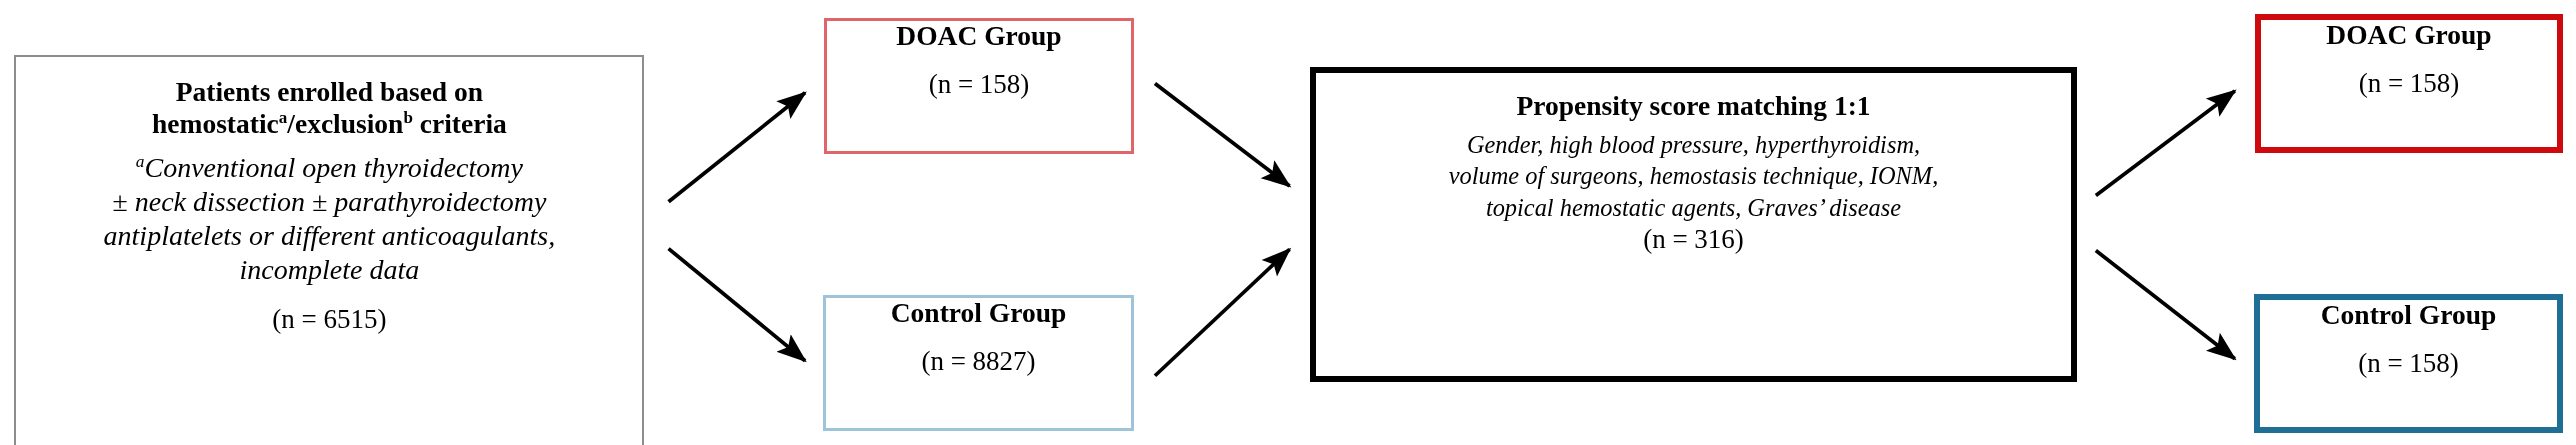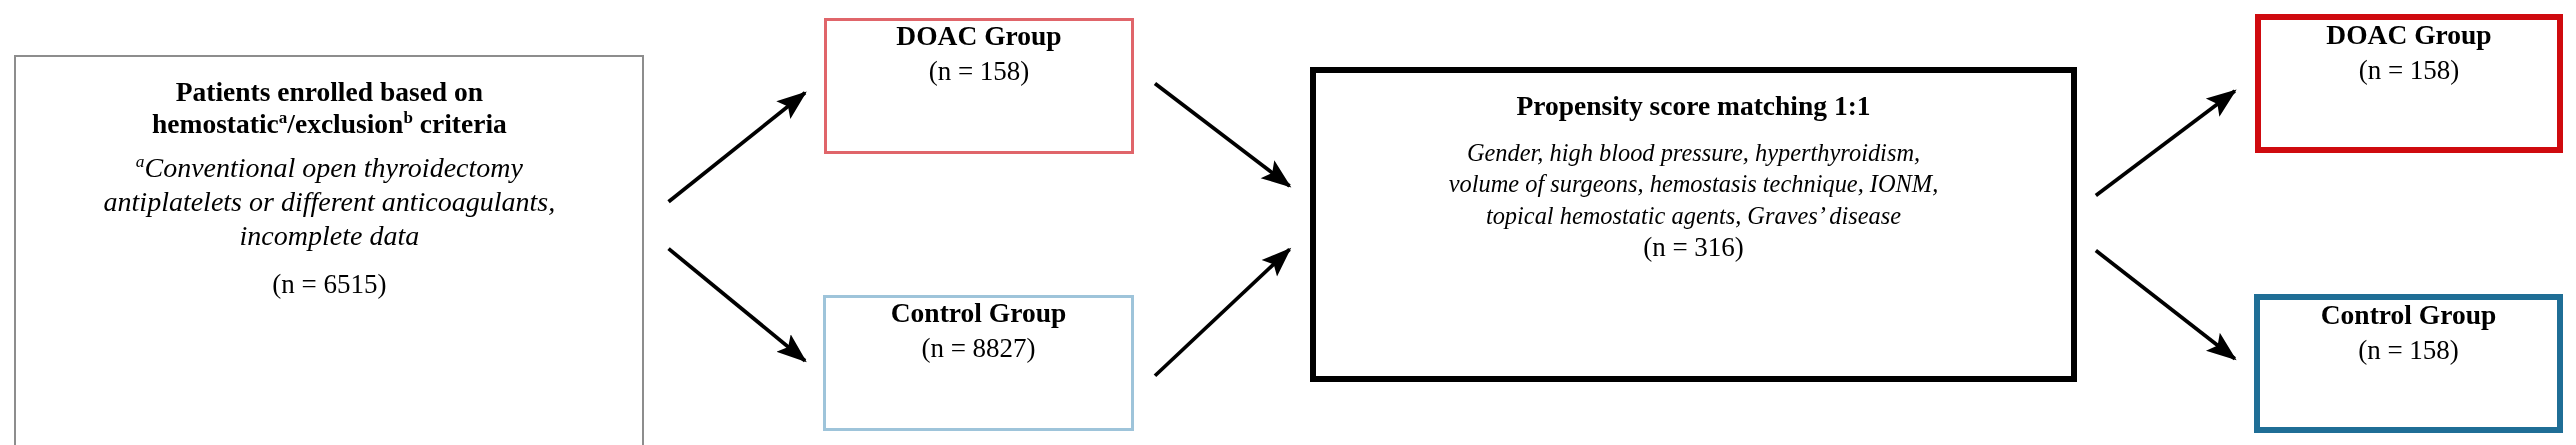--- a/index.html
+++ b/index.html
@@ -65,21 +65,21 @@
     margin-top: 16.3px;
   }
   sup {
     font-size: 0.62em;
     vertical-align: super;
     line-height: 0;
   }
 
   
   .group-box .box-title { font-size: 27.5px; line-height: 1.1; }
-  .group-box .box-n { font-size: 27px; line-height: 1.1; margin-top: 6px; }
+  .group-box .box-n { font-size: 27px; line-height: 1.1; margin-top: 19px; }
 
   #doac-pre-box {
     left: 824px;
     top: 17.5px;
     width: 310px;
     height: 136px;
     border: 3.8px solid #e0656a;
   }
   #control-pre-box {
     left: 823px;
@@ -114,21 +114,21 @@
     justify-content: flex-start;
   }
   #psm-box .box-title {
     font-size: 27.5px;
     line-height: 1.1;
     margin-top: 12.5px;
   }
   #psm-box .box-sub {
     font-size: 24.4px;
     line-height: 1.3;
-    margin-top: 16px;
+    margin-top: 8px;
   }
   #psm-box .box-sub .grp { display: block; }
   #psm-box .box-n {
     font-size: 27px;
   }
 
   
   #arrows {
     position: absolute;
     left: 0;
@@ -163,20 +163,21 @@
     <line x1="3348" y1="400" x2="3570" y2="573" stroke="#000000" stroke-width="6" marker-end="url(#ah)"></line>
   </svg>
 
   <div class="box" id="enroll-box">
     <div class="box-title">
       <span>Patients enrolled based on</span><br>
       <span>hemostatic</span><sup>a</sup><span>/exclusion</span><sup>b</sup><span> criteria</span>
     </div>
     <div class="box-sub">
       <span class="grp"><sup>a</sup><span>Conventional open thyroidectomy</span></span>
+      <span class="grp">± neck dissection ± parathyroidectomy</span>
       <span class="grp">antiplatelets or different anticoagulants,</span>
       <span class="grp">incomplete data</span>
     </div>
     <div class="box-n">(n = 6515)</div>
   </div>
 
   <div class="box group-box" id="doac-pre-box">
     <div class="box-title">DOAC Group</div>
     <div class="box-n">(n = 158)</div>
   </div>

